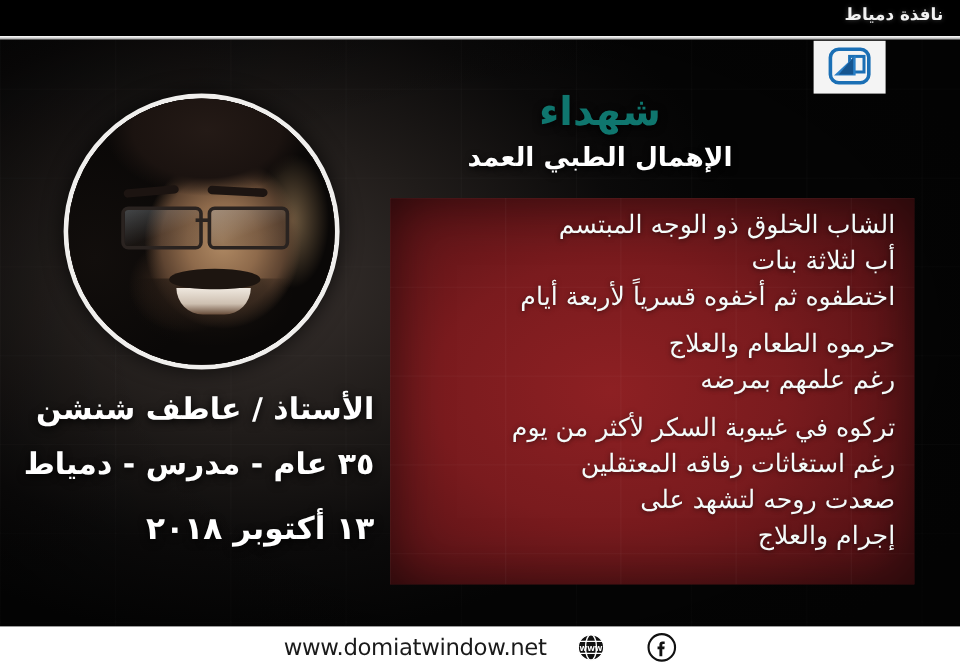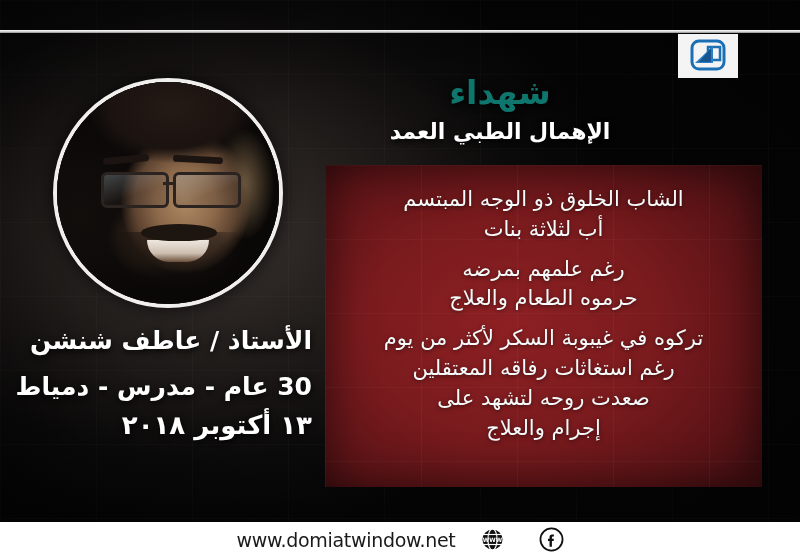--- a/index.html
+++ b/index.html
@@ -215,22 +215,21 @@
   .red-panel .rp-grid {
     position: absolute;
     inset: 0;
     background-image:
       linear-gradient(to right, rgba(255,255,255,0.035) 1px, transparent 1px),
       linear-gradient(to bottom, rgba(255,255,255,0.028) 1px, transparent 1px);
     background-size: 96px 74px;
   }
   .rp-inner {
     position: relative;
-    padding: 20px 16px 0;
-    text-align: center;
+    padding: 8px 16px 0;
   }
   .rp-group { margin-bottom: 10px; }
   .rp-group:last-child { margin-bottom: 0; }
   .rp-line {
     color: #f4fbfa;
     font-size: 21px;
     line-height: 1.42;
     white-space: nowrap;
     text-shadow: 0 1px 4px rgba(0,0,0,.55);
   }
@@ -252,21 +251,21 @@
   }
   .info-meta {
     margin-top: 16px;
     font-size: 25px;
     font-weight: 700;
     line-height: 1.2;
     white-space: nowrap;
     text-shadow: 0 2px 7px rgba(0,0,0,.95);
   }
   .info-date {
-    margin-top: 8px;
+    margin-top: 24px;
     font-size: 26px;
     font-weight: 700;
     line-height: 1.2;
     white-space: nowrap;
     text-shadow: 0 2px 7px rgba(0,0,0,.95);
   }
 
   
   .footer-bar {
     position: absolute;
@@ -296,20 +295,23 @@
 </style>
 </head>
 <body>
 
 <div class="poster">
 
   <div class="bg-base"></div>
   <div class="bg-grid"></div>
   <div class="bg-vignette"></div>
 
+  <div class="header-strip">
+    <div class="header-title">نافذة دمياط</div>
+  </div>
   <div class="header-rule"></div>
 
   <div class="logo-box">
     <svg width="40" height="34" viewBox="0 0 40 34">
       <rect x="4" y="2" width="32" height="28" rx="7" ry="7" fill="none" stroke="#1a6fb5" stroke-width="3"></rect>
       <rect x="20" y="8" width="12" height="13" fill="none" stroke="#1a6fb5" stroke-width="2.5"></rect>
       <path d="M25 7 L25 24 L7 24 Z" fill="#2a7fc6"></path>
       <path d="M23 9 L23 23 L11 23 Z" fill="#16558f"></path>
     </svg>
   </div>
@@ -332,40 +334,41 @@
   <div class="title-main">شهداء</div>
   <div class="title-sub">الإهمال الطبي العمد</div>
 
   <div class="red-panel">
     <div class="rp-grid"></div>
     <div class="rp-inner">
 
       <div class="rp-group">
         <div class="rp-line">الشاب الخلوق ذو الوجه المبتسم</div>
         <div class="rp-line">أب لثلاثة بنات</div>
+        <div class="rp-line">اختطفوه ثم أخفوه قسرياً لأربعة أيام</div>
       </div>
 
       <div class="rp-group">
+        <div class="rp-line">حرموه الطعام والعلاج</div>
         <div class="rp-line">رغم علمهم بمرضه</div>
-        <div class="rp-line">حرموه الطعام والعلاج</div>
       </div>
 
       <div class="rp-group">
         <div class="rp-line">تركوه في غيبوبة السكر لأكثر من يوم</div>
         <div class="rp-line">رغم استغاثات رفاقه المعتقلين</div>
         <div class="rp-line">صعدت روحه لتشهد على</div>
         <div class="rp-line">إجرام والعلاج</div>
       </div>
 
     </div>
   </div>
 
   <div class="info-block">
     <div class="info-name">الأستاذ / عاطف شنشن</div>
-    <div class="info-meta">30 عام - مدرس - دمياط</div>
+    <div class="info-meta">٣٥ عام - مدرس - دمياط</div>
     <div class="info-date">١٣ أكتوبر ٢٠١٨</div>
   </div>
 
   <div class="footer-bar">
     <div class="foot-item">
       <span class="foot-text">www.domiatwindow.net</span>
       <svg class="foot-icon" width="25" height="25" viewBox="0 0 24 24">
         <circle cx="12" cy="12" r="10.2" fill="#111"></circle>
         <ellipse cx="12" cy="12" rx="10.2" ry="10.2" fill="none" stroke="#fff" stroke-width="1.1"></ellipse>
         <ellipse cx="12" cy="12" rx="4.4" ry="10.2" fill="none" stroke="#fff" stroke-width="1.1"></ellipse>

